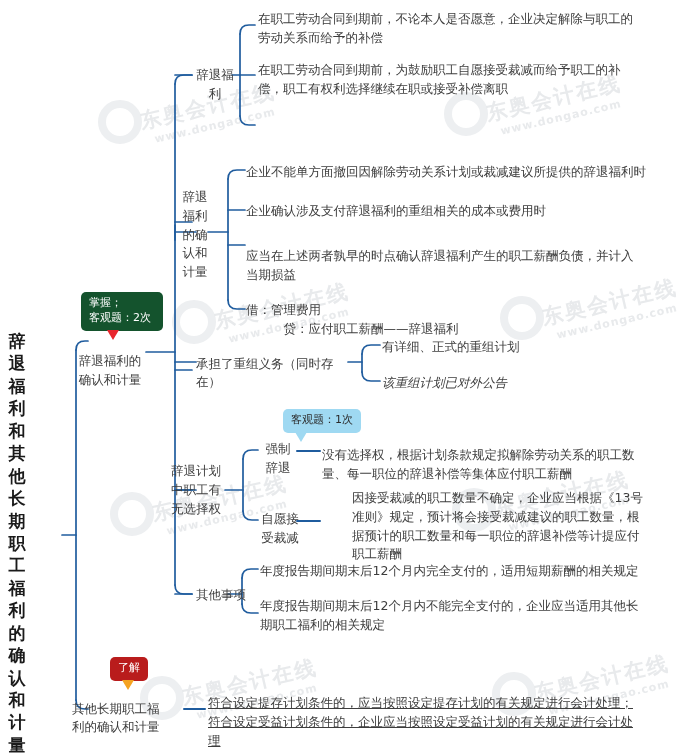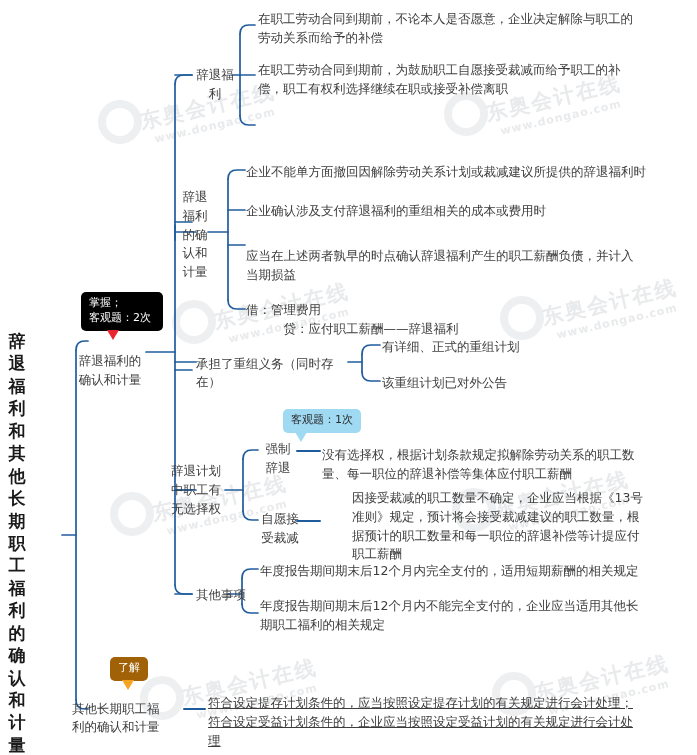--- a/index.html
+++ b/index.html
@@ -103,25 +103,25 @@
     text-align: left;
   }
   .badge::after {
     content: "";
     position: absolute;
     width: 0; height: 0;
     border-left: 6px solid transparent;
     border-right: 6px solid transparent;
     bottom: -9px;
   }
-  .badge-red { background: #000000; }
+  .badge-red { background: #14532d; }
   .badge-red::after { border-top: 10px solid #e8262d; left: 26px; }
   .badge-blue { background: #9fd9f2; color: #2b2b2b; }
   .badge-blue::after { border-top: 10px solid #9fd9f2; left: 12px; }
-  .badge-orange { background: #a16207; }
+  .badge-orange { background: #b91c1c; }
   .badge-orange::after { border-top: 10px solid #f5a321; left: 12px; }
 </style>
 </head>
 <body>
 
 <div id="canvas">
 
   <div id="watermarks">
     <div class="wm-ring" style="left:98px; top:100px;"></div>
     <div class="wm" style="left:140px; top:92px;">
@@ -286,21 +286,21 @@
   <div class="node leaf" style="left:246px; top:237px; width:444px;margin-top:10px;">应当在上述两者孰早的时点确认辞退福利产生的职工薪酬负债，并计入
 当期损益</div>
 
   <div class="node leaf" style="left:246px; top:301px; width:444px;">借：管理费用
 　　　贷：应付职工薪酬——辞退福利</div>
 
   <div class="node" style="left:196px; top:355px; width:160px;">承担了重组义务（同时存在）</div>
 
   <div class="node leaf" style="left:382px; top:338px; width:300px;">有详细、正式的重组计划</div>
 
-  <div class="node leaf" style="left:382px; top:374px; width:300px;">该重组计划已对外公告</div>
+  <div class="node leaf" style="left:382px; top:374px; width:300px;font-style:italic;">该重组计划已对外公告</div>
 
   <div class="node branch-label" style="left:167px; top:462px; width:58px;">辞退计划
 中职工有
 无选择权</div>
 
   <div class="node branch-label" style="left:259px; top:440px; width:38px;">强制
 辞退</div>
 
   <div class="node leaf" style="left:322px; top:414px; width:368px;margin-top:32px;">没有选择权，根据计划条款规定拟解除劳动关系的职工数
 量、每一职位的辞退补偿等集体应付职工薪酬</div>

